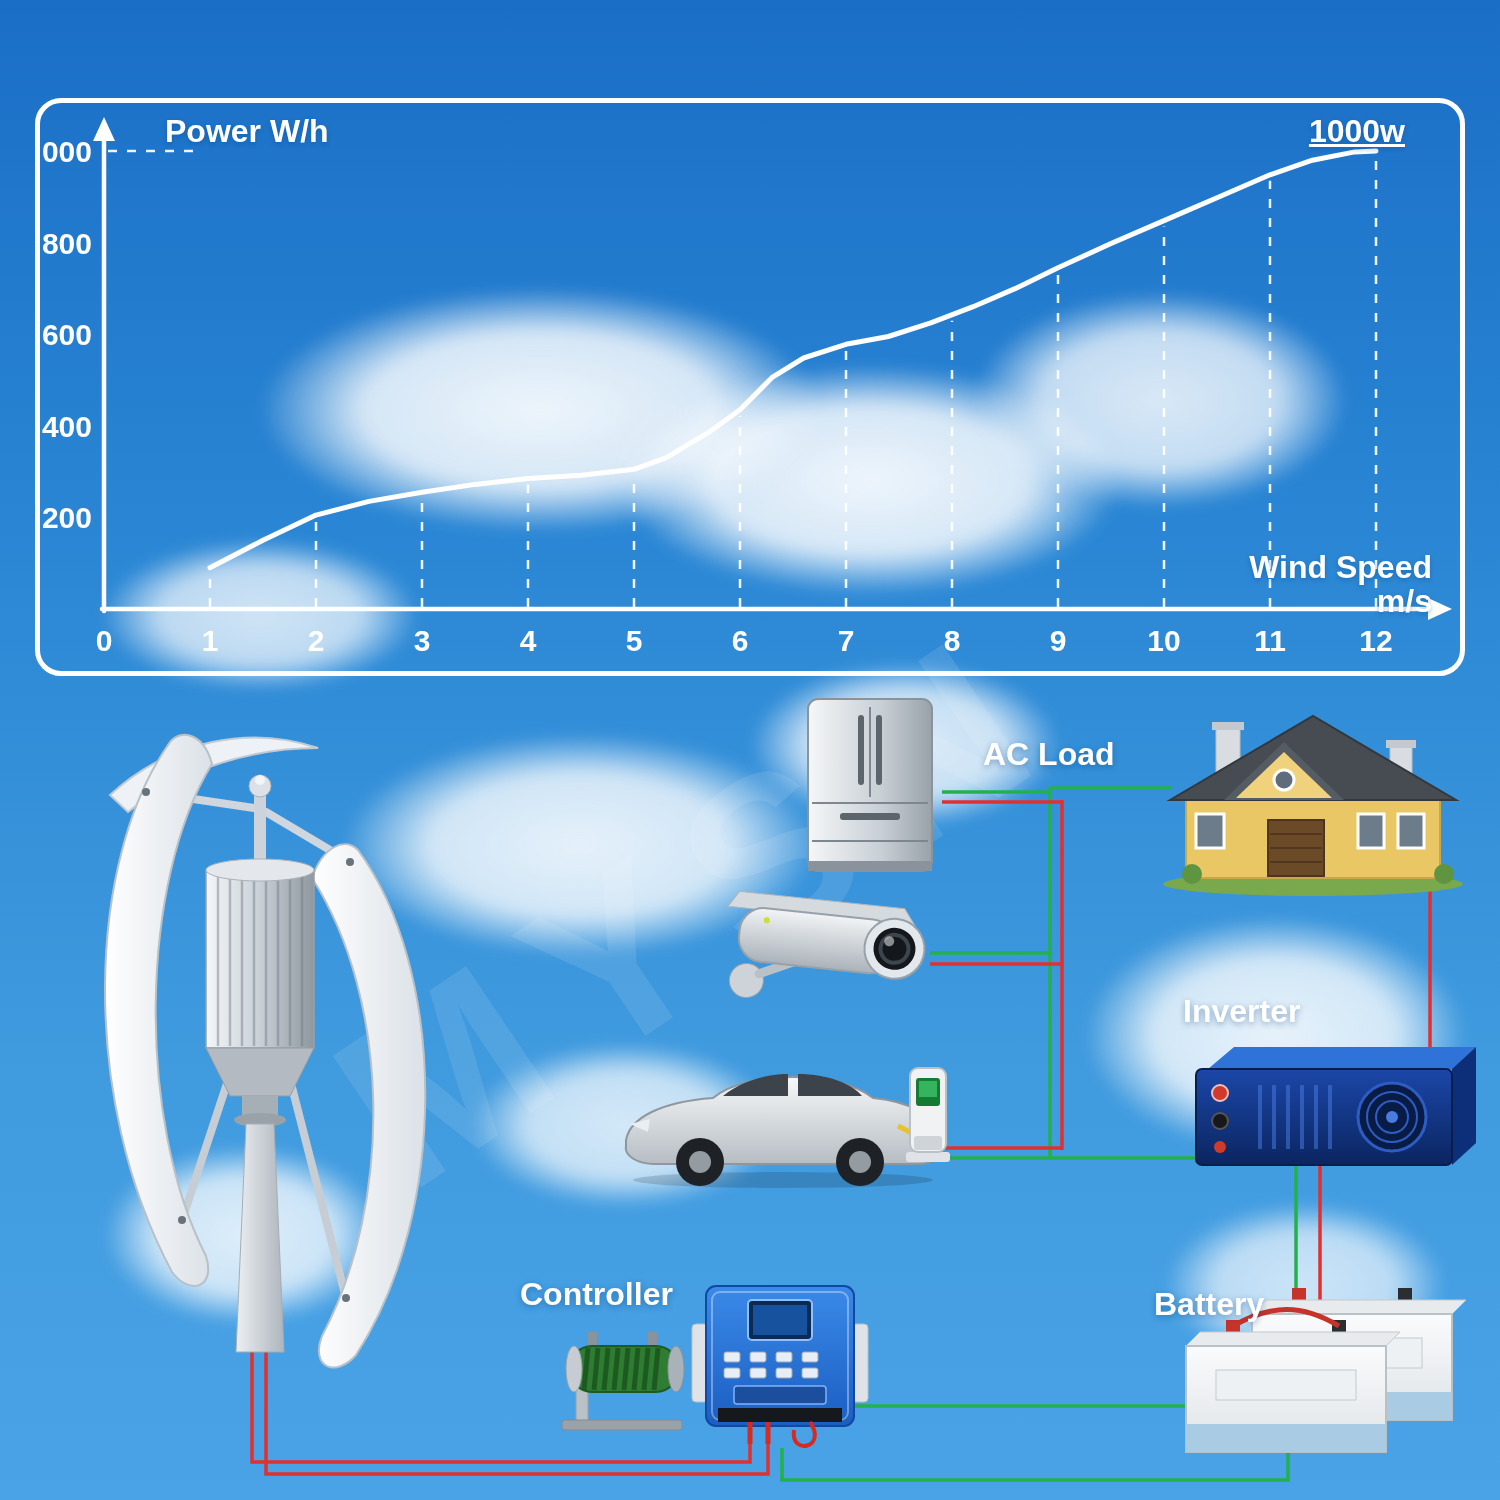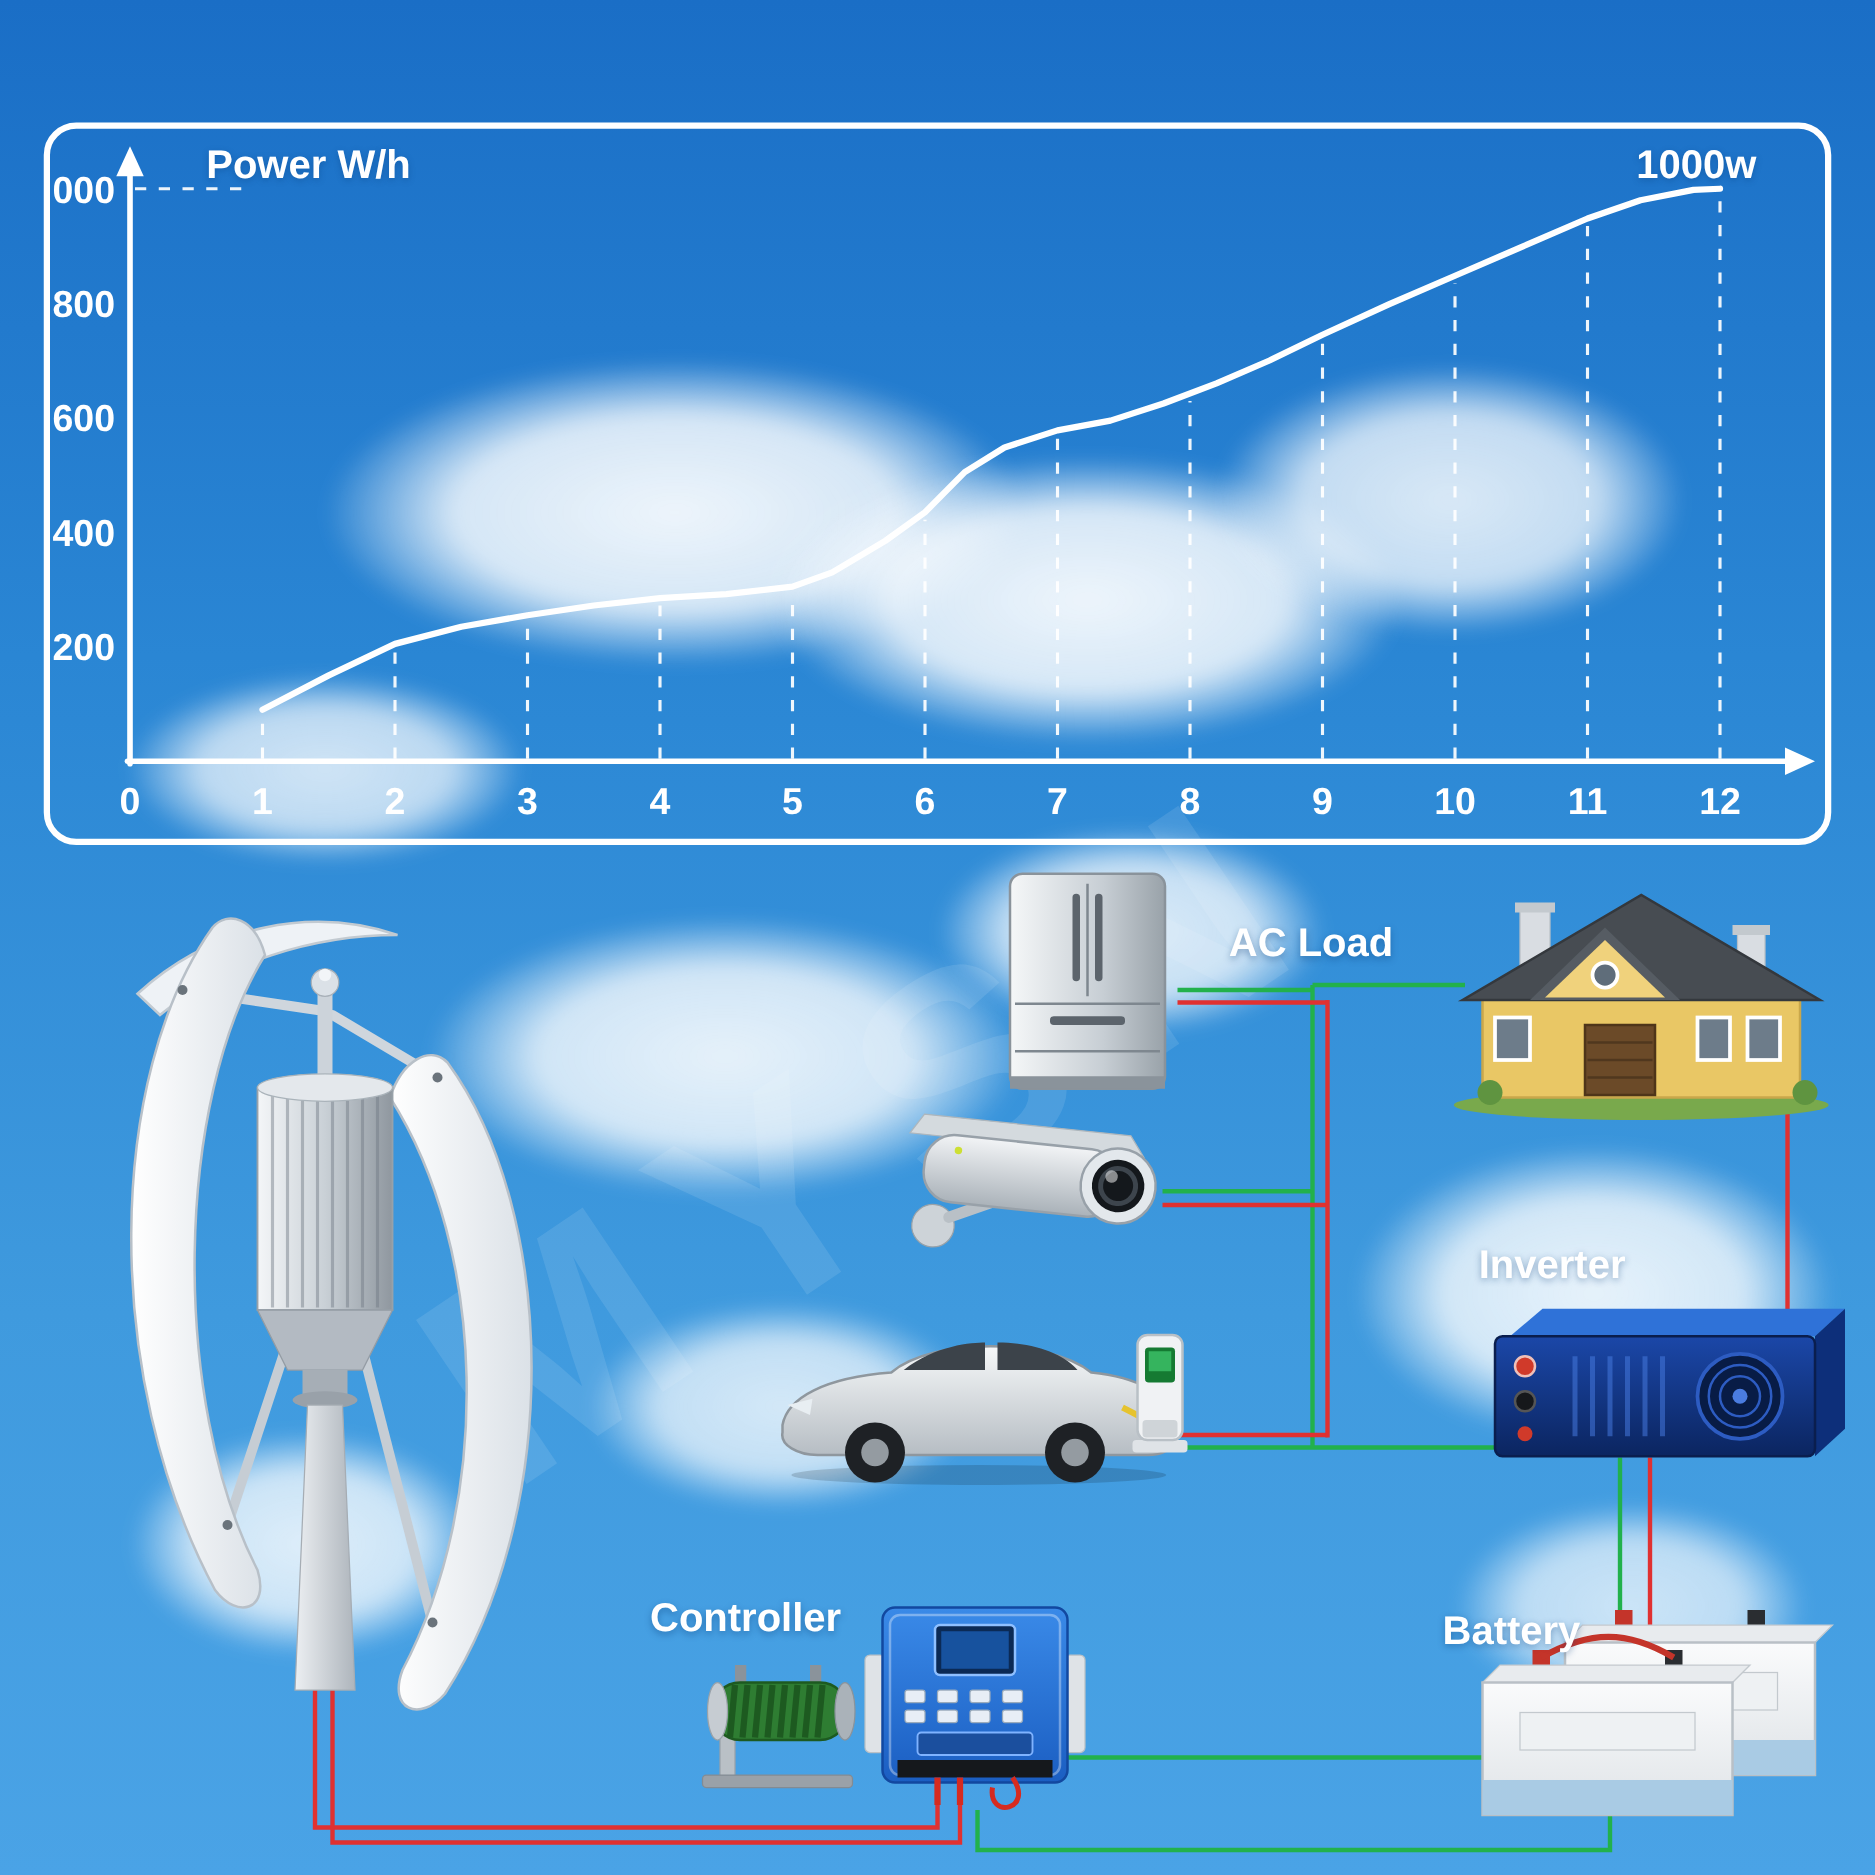--- a/index.html
+++ b/index.html
@@ -16,21 +16,21 @@
   .chart-frame{position:absolute;left:35px;top:98px;width:1430px;height:578px;
     border:5px solid #fff;border-radius:26px;box-sizing:border-box;}
   #chart-svg{position:absolute;left:2px;top:8px;width:1418px;height:560px;}
   .axis{stroke:#fff;stroke-width:4.5;stroke-linecap:round;}
   .grid{stroke:rgba(255,255,255,.92);stroke-width:2.5;stroke-dasharray:9 10;}
   .curve{fill:none;stroke:#fff;stroke-width:5;stroke-linecap:round;stroke-linejoin:round;}
   .tick{fill:#fff;font-family:"Liberation Sans",sans-serif;font-weight:bold;font-size:30px;}
   .chart-label{position:absolute;color:#fff;font-weight:bold;font-size:32px;
     text-shadow:0 2px 5px rgba(10,60,120,.35);}
   .power-label{left:125px;top:10px;}
-  .maxw-label{right:55px;top:10px;}
+  .maxw-label{right:55px;top:10px;text-decoration:underline;}
   .wind-label{right:28px;top:448px;text-align:right;line-height:1.05;}
   .comp-label{position:absolute;color:#fff;font-weight:bold;font-size:32px;
     text-shadow:0 2px 6px rgba(10,60,120,.4);}
   .wires{position:absolute;left:0;top:0;width:1500px;height:1500px;pointer-events:none;}
   .wg{fill:none;stroke:#22b14c;stroke-width:3.5;}
   .wr{fill:none;stroke:#e03131;stroke-width:3.5;}
   .comp{position:absolute;}
 </style>
 </head>
 <body>
@@ -85,20 +85,24 @@
         <text x="1228" y="540" class="tick" text-anchor="middle">11</text>
         <text x="1334" y="540" class="tick" text-anchor="middle">12</text>
         <text x="50" y="51" class="tick" text-anchor="end">1000</text>
         <text x="50" y="142.59999999999997" class="tick" text-anchor="end">800</text>
         <text x="50" y="234.2" class="tick" text-anchor="end">600</text>
         <text x="50" y="325.79999999999995" class="tick" text-anchor="end">400</text>
         <text x="50" y="417.4" class="tick" text-anchor="end">200</text>
       </svg>
     <div class="chart-label power-label">Power  W/h</div>
     <div class="chart-label maxw-label">1000w</div>
+    <div class="chart-label wind-label">
+      <div>Wind Speed</div>
+      <div>m/s</div>
+    </div>
   </div>
 
   <svg class="wires" viewBox="0 0 1500 1500">
     <path class="wg" d="M942,792 H1050"></path>
     <path class="wg" d="M930,953 H1050"></path>
     <path class="wg" d="M938,1158 H1198"></path>
     <path class="wg" d="M1050,788 V1158"></path>
     <path class="wg" d="M1050,788 H1172"></path>
     <path class="wg" d="M1296,1166 V1308"></path>
     <path class="wg" d="M852,1406 H1218 V1356"></path>

